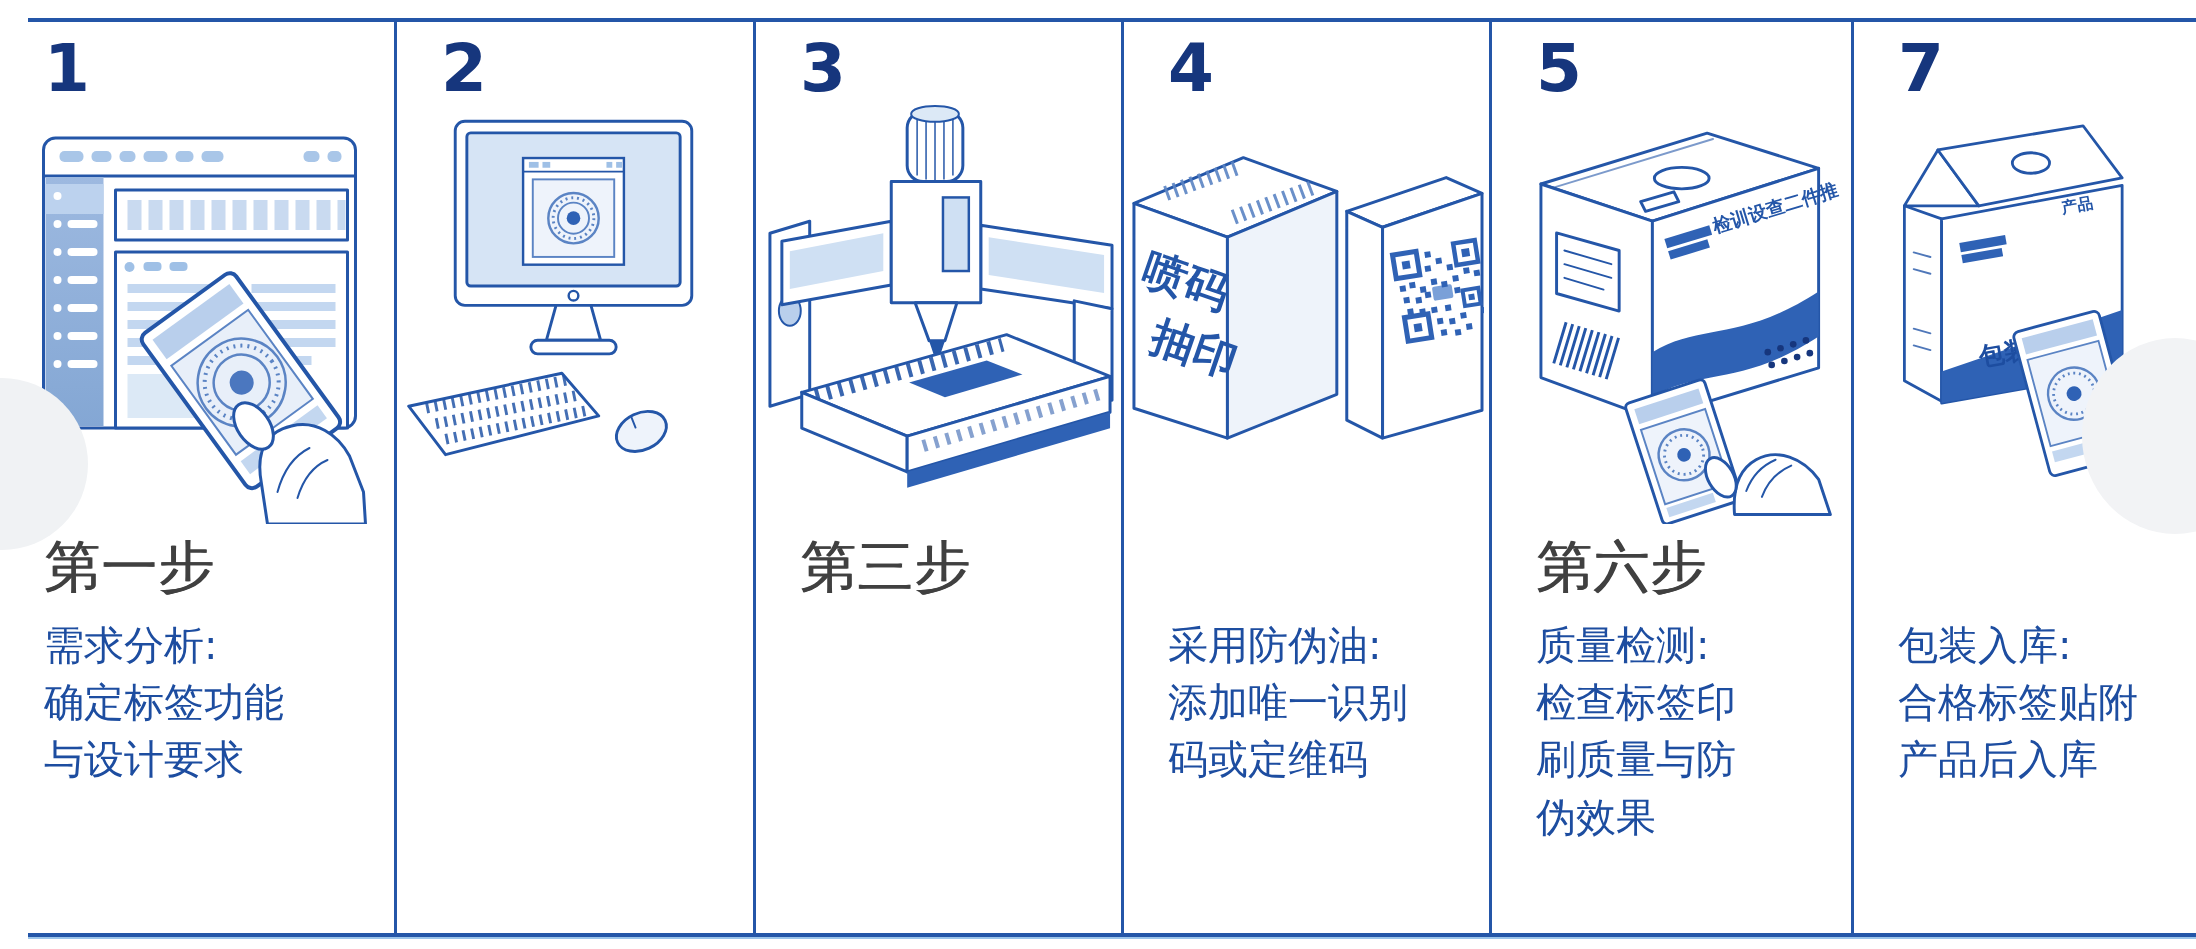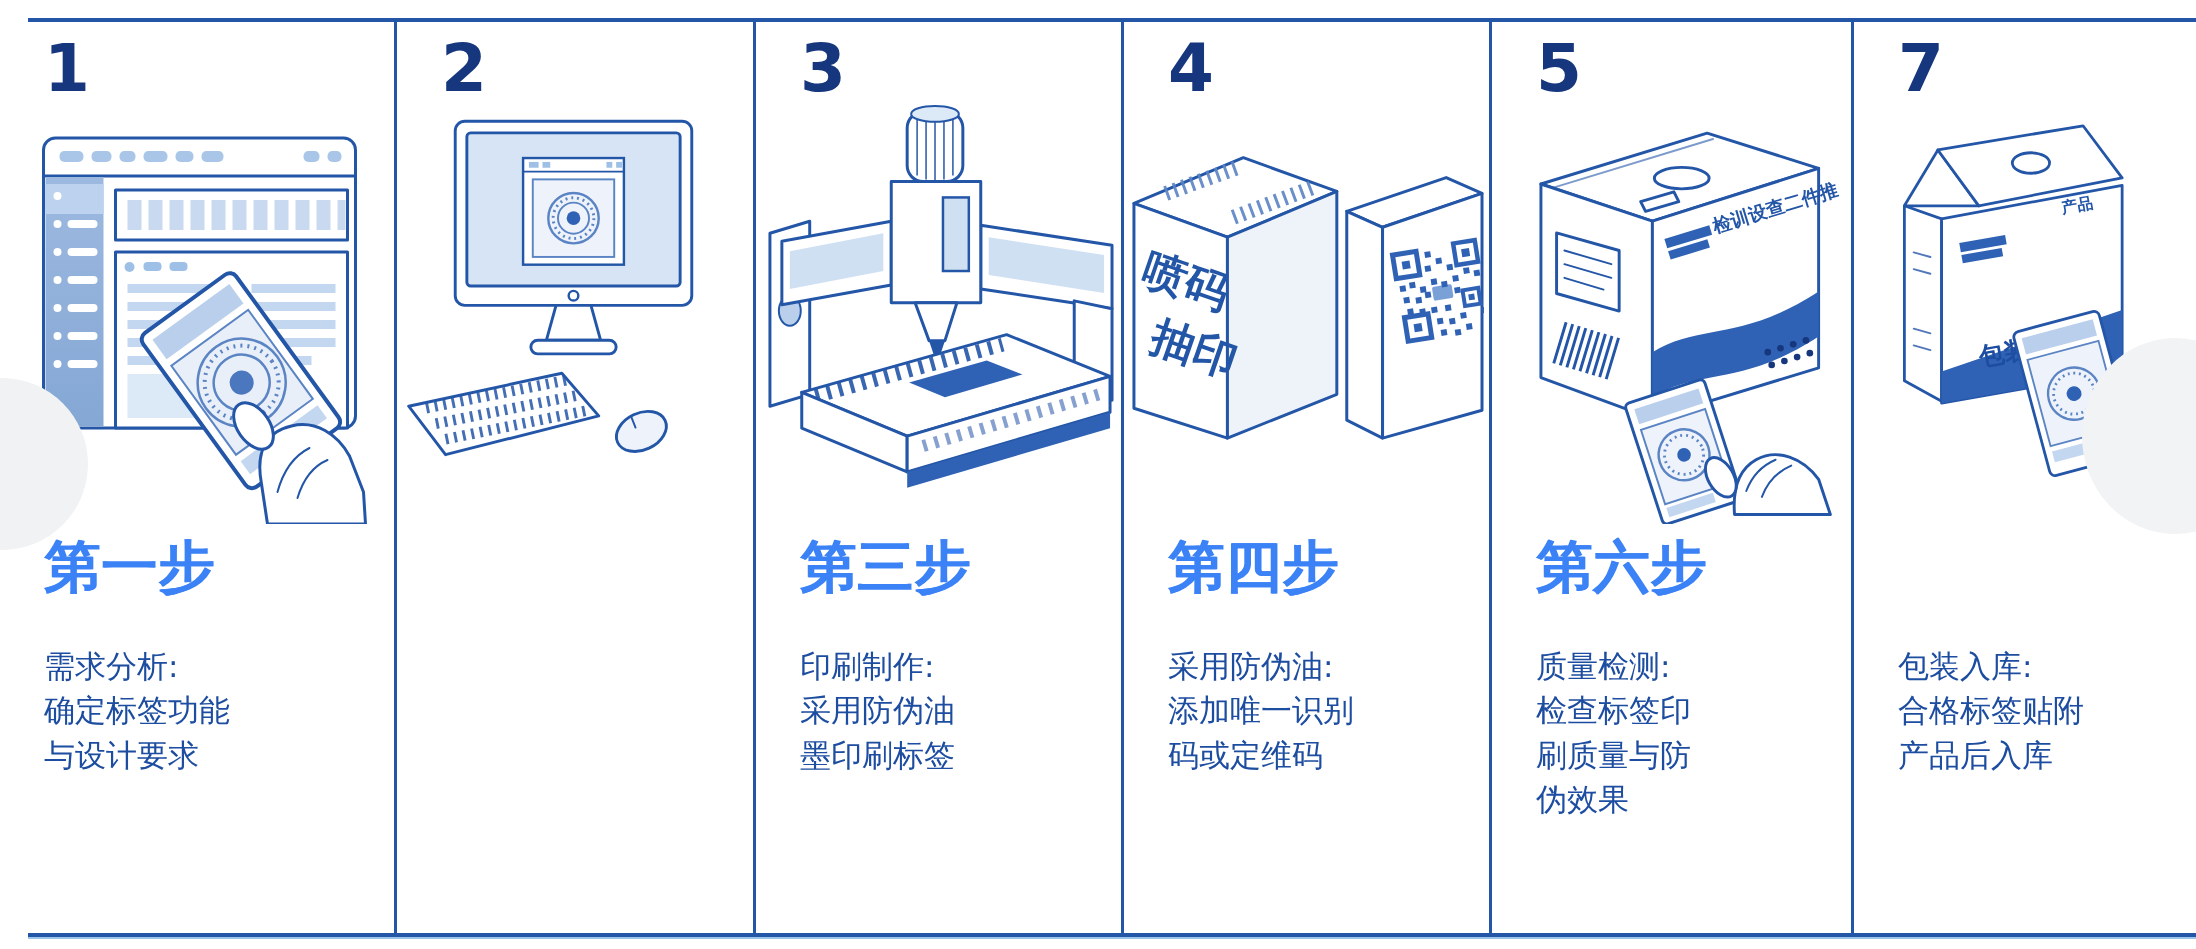--- a/index.html
+++ b/index.html
@@ -7,23 +7,23 @@
           font-family:"DejaVu Sans","Liberation Sans",sans-serif;}
   .top-line{position:absolute;left:28px;right:0;top:18px;height:4px;background:#2456a8;}
   .bottom-line{position:absolute;left:28px;right:0;top:933px;height:4px;background:#2456a8;}
   .bottom-line::after{content:"";position:absolute;left:0;right:0;top:4px;height:2px;background:#9cc4ea;}
   .panels{position:absolute;left:0;right:0;top:22px;height:911px;display:flex;}
   .panel{position:relative;box-sizing:border-box;}
   .panel.div{border-right:3px solid #2456a8;}
   .num{position:absolute;top:14px;left:44px;font-size:66px;font-weight:700;color:#16367d;line-height:1;}
   .illus{position:absolute;top:74px;left:2px;right:5px;height:428px;}
   .illus svg{width:100%;height:100%;}
-  .title{position:absolute;top:508px;left:44px;font-size:56px;font-weight:700;color:#3b82f6;
+  .title{position:absolute;top:508px;left:44px;font-size:56px;font-weight:400;color:#404040;
          letter-spacing:1px;text-shadow:1px 0 0 currentColor;}
-  .desc{position:absolute;top:622px;left:44px;font-size:31px;line-height:1.43;font-weight:500;
+  .desc{position:absolute;top:595px;left:44px;font-size:40px;line-height:1.43;font-weight:500;
         color:#1d4da0;white-space:pre-line;}
   .blob{position:absolute;border-radius:50%;z-index:6;}
   .blob-left{left:-84px;top:378px;width:172px;height:172px;background:#f0f2f4;}
   .blob-right{right:-72px;top:338px;width:186px;height:196px;background:#f2f3f5;}
   svg .fw{fill:#ffffff;stroke:#2456a8;stroke-width:3;stroke-linejoin:round;stroke-linecap:round;}
   svg .ln{fill:none;stroke:#2456a8;stroke-width:3;stroke-linejoin:round;stroke-linecap:round;}
   svg .ln2{fill:none;stroke:#2456a8;stroke-width:2;stroke-linecap:round;}
   svg text{font-family:"DejaVu Sans","Liberation Sans",sans-serif;}
 </style>
 </head>
@@ -188,23 +188,20 @@
             <line x1="58" y1="302" x2="246" y2="250" stroke="#2456a8" stroke-width="14" stroke-dasharray="4 8" opacity="0.9"></line>
             <polygon points="152,288 230,266 266,280 188,303" fill="#2f62b5"></polygon>
             <polygon class="fw" stroke-width="3" points="44,298 150,342 150,378 44,334"></polygon>
             <polygon class="fw" stroke-width="3" points="150,342 354,282 354,318 150,378"></polygon>
             <line x1="166" y1="352" x2="350" y2="298" stroke="#2456a8" stroke-width="12" stroke-dasharray="4 8" opacity="0.55"></line>
             <polygon points="150,378 354,318 354,334 150,394" fill="#2f62b5"></polygon>
           </g>
         </svg>
       </div>
       <div class="title">第三步</div>
-      <div class="desc">印刷制作:
-采用防伪油
-墨印刷标签</div>
     </div>
 
     <div class="panel div" style="flex:0 0 368px">
       <div class="num">4</div>
       <div class="illus">
         <svg viewBox="0 0 360 428" preserveAspectRatio="xMidYMin meet">
           <g>
             <polygon class="fw" points="8,108 118,62 212,96 102,142"></polygon>
             <line x1="40" y1="98" x2="112" y2="72" stroke="#5b84c4" stroke-width="15" stroke-dasharray="3 6" opacity="0.9"></line>
             <line x1="108" y1="122" x2="188" y2="92" stroke="#5b84c4" stroke-width="15" stroke-dasharray="3 6" opacity="0.9"></line>
@@ -251,21 +248,20 @@
                 <rect x="36" y="82" width="6" height="6"></rect>
               <rect x="50" y="84" width="6" height="6"></rect>
                 <rect x="62" y="80" width="6" height="6"></rect>
               <rect x="78" y="28" width="6" height="6"></rect>
                 <rect x="68" y="24" width="6" height="6"></rect>
               <rect x="80" y="66" width="6" height="6"></rect>
             </g>
           </g>
         </svg>
       </div>
-      <div class="title">第四步</div>
       <div class="desc">采用防伪油:
 添加唯一识别
 码或定维码</div>
     </div>
 
     <div class="panel div" style="flex:0 0 362px">
       <div class="num">5</div>
       <div class="illus">
         <svg viewBox="0 0 360 428" preserveAspectRatio="xMidYMin meet">
           <g>

